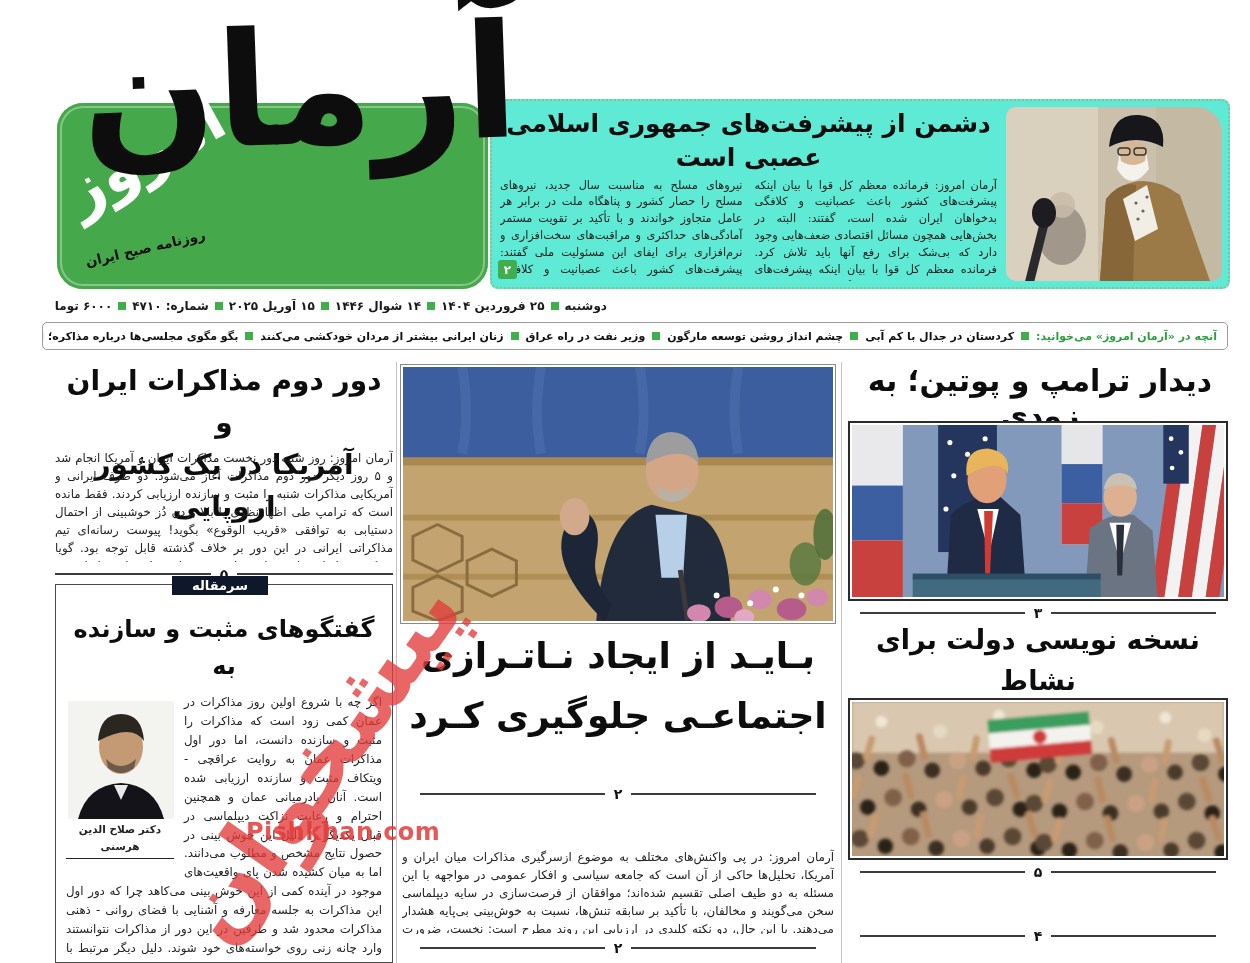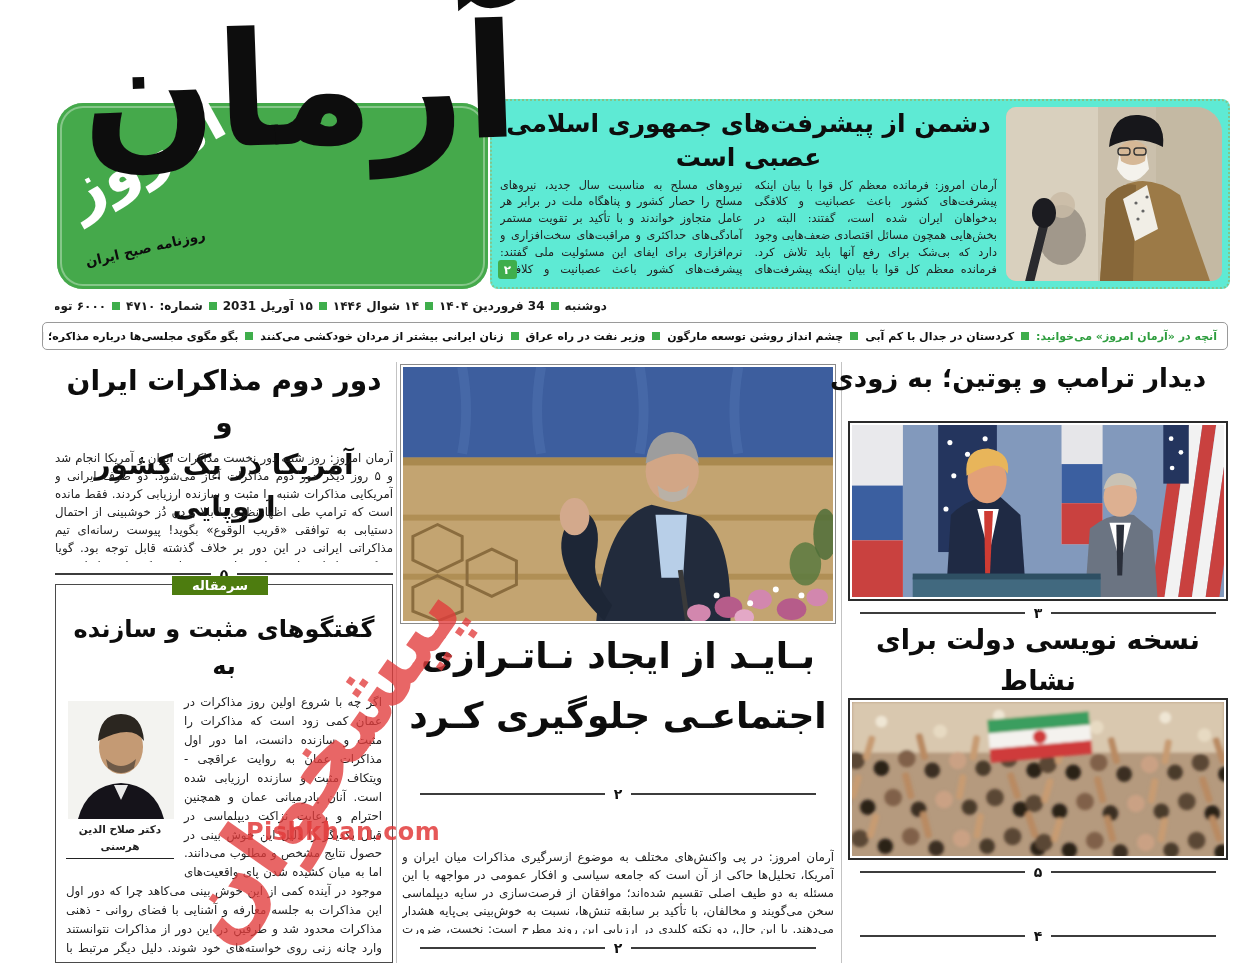--- a/index.html
+++ b/index.html
@@ -48,40 +48,40 @@
   .pref .ln{flex:1;height:1.6px;background:#3c3c3c;}
   .pref .pn{flex:none;font-weight:bold;font-size:14px;color:#111;}
   .photo-frame{border:2px solid #2b2b2b;background:#fff;padding:2px;}
   .photo-frame svg{display:block;width:100%;height:100%;}
 
   
   .l-head{left:55px;top:360px;width:338px;font-size:28px;line-height:1.5;}
   .l-body{left:55px;top:450px;width:338px;height:112px;overflow:hidden;}
   .pref-l1{left:55px;top:566px;width:338px;}
   .edi{left:55px;top:584px;width:338px;height:379px;border:1.5px solid #4a4a4a;padding:14px 10px 0;overflow:hidden;}
-  .edi-label{left:172px;top:576px;background:#4d7c0f;color:#fff;font-size:13px;font-weight:bold;
+  .edi-label{left:172px;top:576px;background:#0f172a;color:#fff;font-size:13px;font-weight:bold;
              padding:2px 20px;z-index:4;}
   .edi-h{font-size:24px;line-height:1.55;margin-top:12px;}
   .edi-photo{float:left;width:108px;margin:8px 10px 6px 0;}
   .edi-photo svg{display:block;width:106px;height:118px;}
   .edi-author{font-size:10.5px;font-weight:bold;text-align:center;border-bottom:1.5px solid #222;
               padding-bottom:3px;margin-top:2px;}
   .edi-body{margin-top:8px;font-size:11.8px;line-height:1.6;}
 
   
   .m-photo{left:400px;top:364px;width:436px;height:260px;border:1px solid #8a8a8a;background:#fff;padding:2px;}
   .m-photo svg{display:block;width:100%;height:100%;}
   .m-head{left:400px;top:626px;width:436px;font-size:36px;line-height:1.66;}
   .pref-m1{left:420px;top:786px;width:396px;}
   .m-react-h{left:400px;top:798px;width:436px;font-size:30px;}
   .m-react-b{left:402px;top:848px;width:432px;height:86px;overflow:hidden;font-size:11.9px;}
   .pref-m2{left:420px;top:940px;width:396px;}
 
   
-  .r-h1{left:828px;top:363px;width:380px;font-size:26px;}
+  .r-h1{left:850px;top:363px;width:380px;font-size:30px;}
   .r-photo1{left:848px;top:421px;width:380px;height:180px;}
   .pref-r1{left:860px;top:605px;width:356px;}
   .r-h2{left:848px;top:620px;width:380px;font-size:27px;line-height:1.5;}
   .r-photo2{left:848px;top:698px;width:380px;height:162px;}
   .pref-r2{left:860px;top:864px;width:356px;}
   .r-h3{left:848px;top:888px;width:380px;font-size:23px;}
   .pref-r3{left:860px;top:928px;width:356px;}
 
   
   .wm-fa{left:250px;top:640px;width:240px;font-size:96px;font-weight:bold;color:#e23c3c;opacity:.78;
@@ -129,25 +129,25 @@
         <p>آرمان امروز: فرمانده معظم کل قوا با بیان اینکه پیشرفت‌های کشور باعث عصبانیت و کلافگی بدخواهان ایران شده است، گفتند: البته در بخش‌هایی همچون مسائل اقتصادی ضعف‌هایی وجود دارد که بی‌شک برای رفع آنها باید تلاش کرد. فرمانده معظم کل قوا با بیان اینکه پیشرفت‌های کشور باعث عصبانیت و کلافگی بدخواهان ایران شده است، گفتند: البته در بخش‌هایی همچون مسائل اقتصادی ضعف‌هایی وجود دارد که بی‌شک برای رفع آنها باید تلاش کرد. رهبر معظم انقلاب اسلامی ظهر دیروز، یکشنبه در دیدار جمعی از فرماندهان و مسئولان</p>
         <p>نیروهای مسلح به مناسبت سال جدید، نیروهای مسلح را حصار کشور و پناهگاه ملت در برابر هر عامل متجاوز خواندند و با تأکید بر تقویت مستمر آمادگی‌های حداکثری و مراقبت‌های سخت‌افزاری و نرم‌افزاری برای ایفای این مسئولیت ملی گفتند: پیشرفت‌های کشور باعث عصبانیت و کلافگی بدخواهان ایران شده است. البته در بخش‌هایی همچون مسائل اقتصادی ضعف‌هایی وجود دارد که بی‌شک برای رفع آنها باید تلاش کرد. حضرت آیت‌الله خامنه‌ای در این دیدار، آمادگی سخت‌افزاری نیروهای مسلح را به معنای تقویت توان تسلیحاتی و ارتقاء سازمانی...</p>
       </div>
     </div>
   </div>
   <div class="abs badge">۲</div>
 
   <div class="abs dateline">
     <span>دوشنبه</span>
     <span class="sq"></span>
-    <span>34 فروردین ۱۴۰۴</span>
+    <span>۲۵ فروردین ۱۴۰۴</span>
     <span class="sq"></span>
     <span>۱۴ شوال ۱۴۴۶</span>
     <span class="sq"></span>
-    <span>۱۵ آوریل 2031</span>
+    <span>۱۵ آوریل ۲۰۲۵</span>
     <span class="sq"></span>
     <span>شماره: ۴۷۱۰</span>
     <span class="sq"></span>
     <span>۶۰۰۰ تومان</span>
   </div>
 
   <div class="abs teaser">
     <span class="t-label">آنچه در «آرمان امروز» می‌خوانید:</span>
     <span class="sq"></span>
     <span class="t-item">کردستان در جدال با کم آبی</span>

